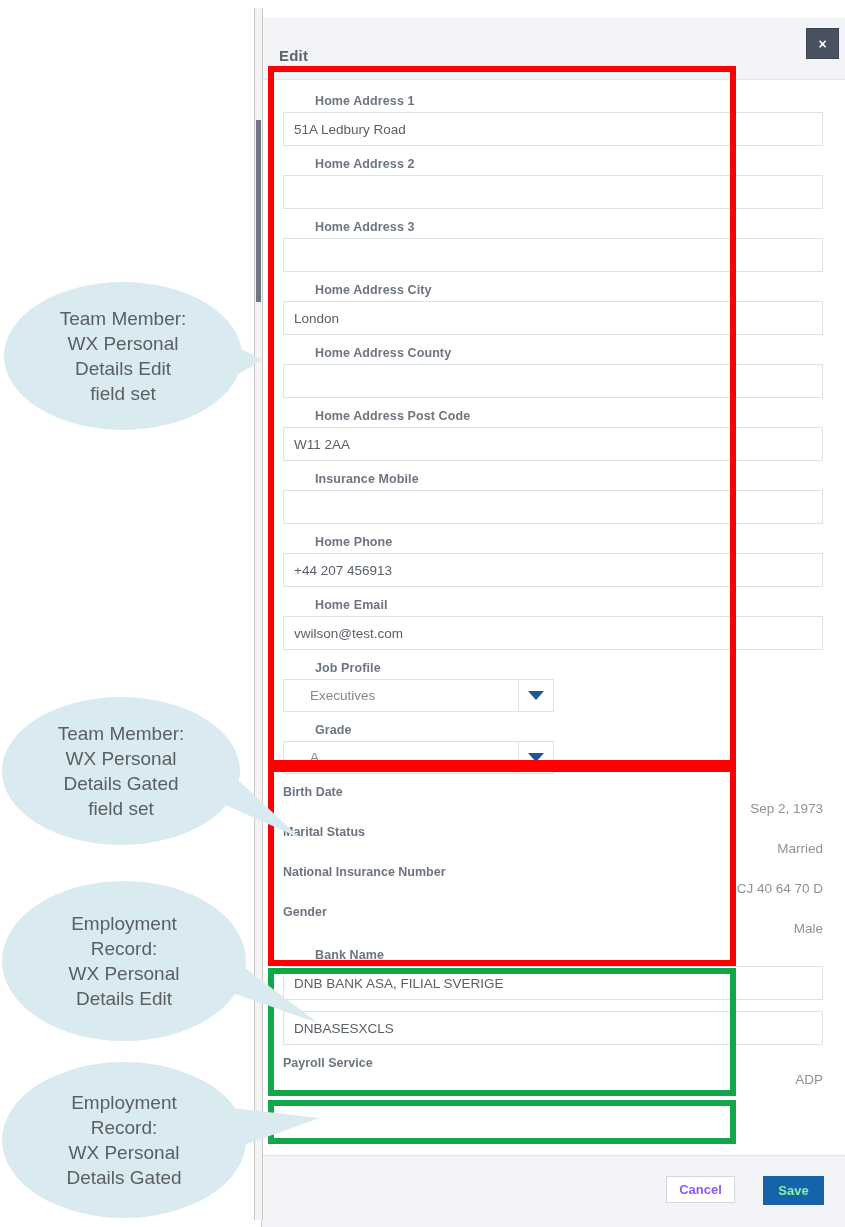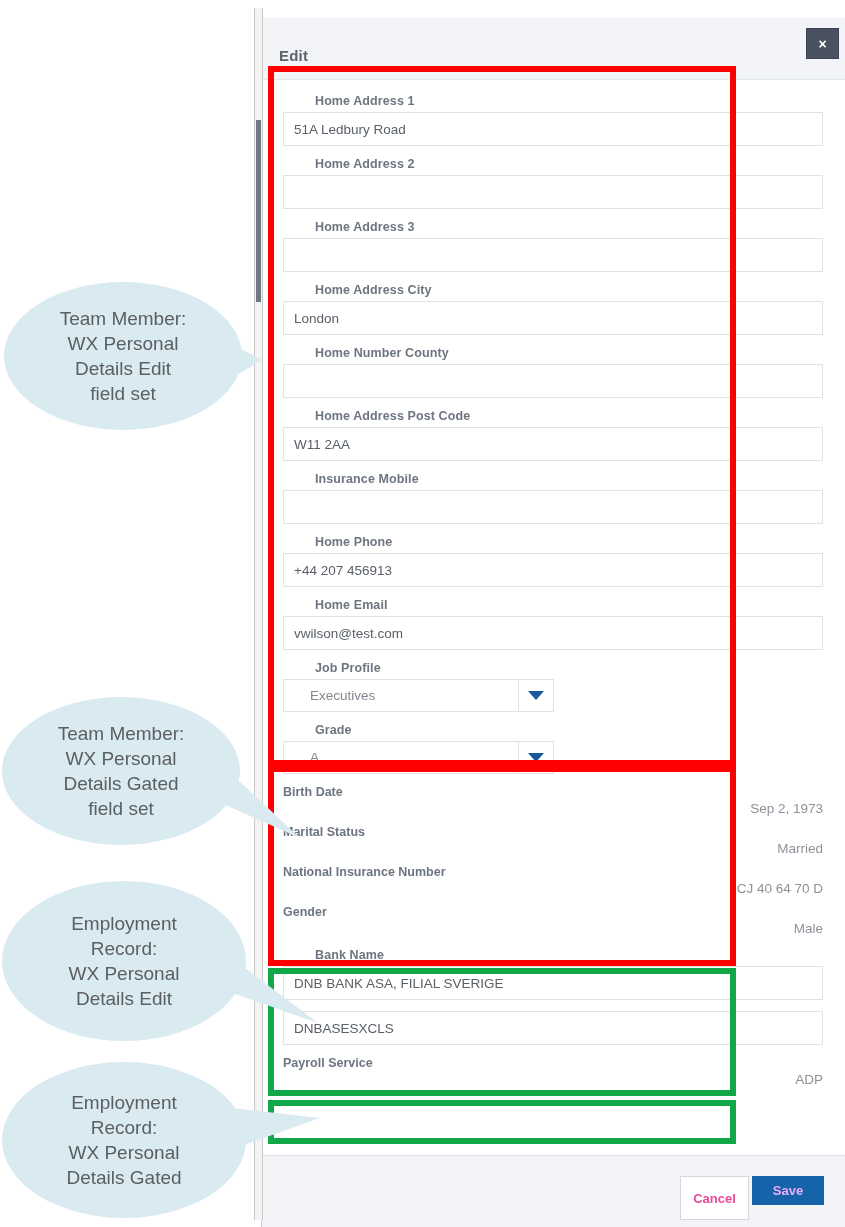--- a/index.html
+++ b/index.html
@@ -119,32 +119,32 @@
 
   
   #dialog-footer{
     position:absolute;left:0;bottom:0;
     width:584px;height:90px;
     background:#f2f4f7;
     border-top:1px solid #dfe2e6;
     box-sizing:border-box;
   }
   #cancel-btn{
-    position:absolute;right:97px;top:20px;
-    width:69px;height:44px;
+    position:absolute;right:111px;top:20px;
+    width:69px;height:27px;
     background:#ffffff;border:1px solid #d5d8dc;
-    color:#ec4899;font-weight:bold;font-size:13px;
+    color:#8b5cf6;font-weight:bold;font-size:13px;
     font-family:"Liberation Sans", sans-serif;
     cursor:pointer;
   }
   #save-btn{
     position:absolute;right:22px;top:20px;
-    width:72px;height:29px;
+    width:61px;height:29px;
     background:#1563a8;border:1px solid #1563a8;
-    color:#f0abfc;font-weight:bold;font-size:13px;
+    color:#86efac;font-weight:bold;font-size:13px;
     font-family:"Liberation Sans", sans-serif;
     cursor:pointer;
   }
 
   
   .annot-box{position:absolute;box-sizing:border-box;pointer-events:none;}
   #box-red-1{left:268px;top:66px;width:468px;height:700px;border:6px solid #fe0000;}
   #box-red-2{left:268px;top:766px;width:468px;height:200px;border:6px solid #fe0000;}
   #box-green-1{left:268px;top:968px;width:468px;height:128px;border:6px solid #12a84a;}
   #box-green-2{left:268px;top:1100px;width:468px;height:44px;border:6px solid #12a84a;}
@@ -182,21 +182,21 @@
       </div>
       <div class="field">
         <label class="flabel">Home Address 3</label>
         <input class="finput" type="text" style="">
       </div>
       <div class="field">
         <label class="flabel">Home Address City</label>
         <input class="finput" type="text" value="London" style="">
       </div>
       <div class="field">
-        <label class="flabel">Home Number County</label>
+        <label class="flabel">Home Address County</label>
         <input class="finput" type="text" style="">
       </div>
       <div class="field">
         <label class="flabel">Home Address Post Code</label>
         <input class="finput" type="text" value="W11 2AA" style="">
       </div>
       <div class="field">
         <label class="flabel">Insurance Mobile</label>
         <input class="finput" type="text" style="">
       </div>

